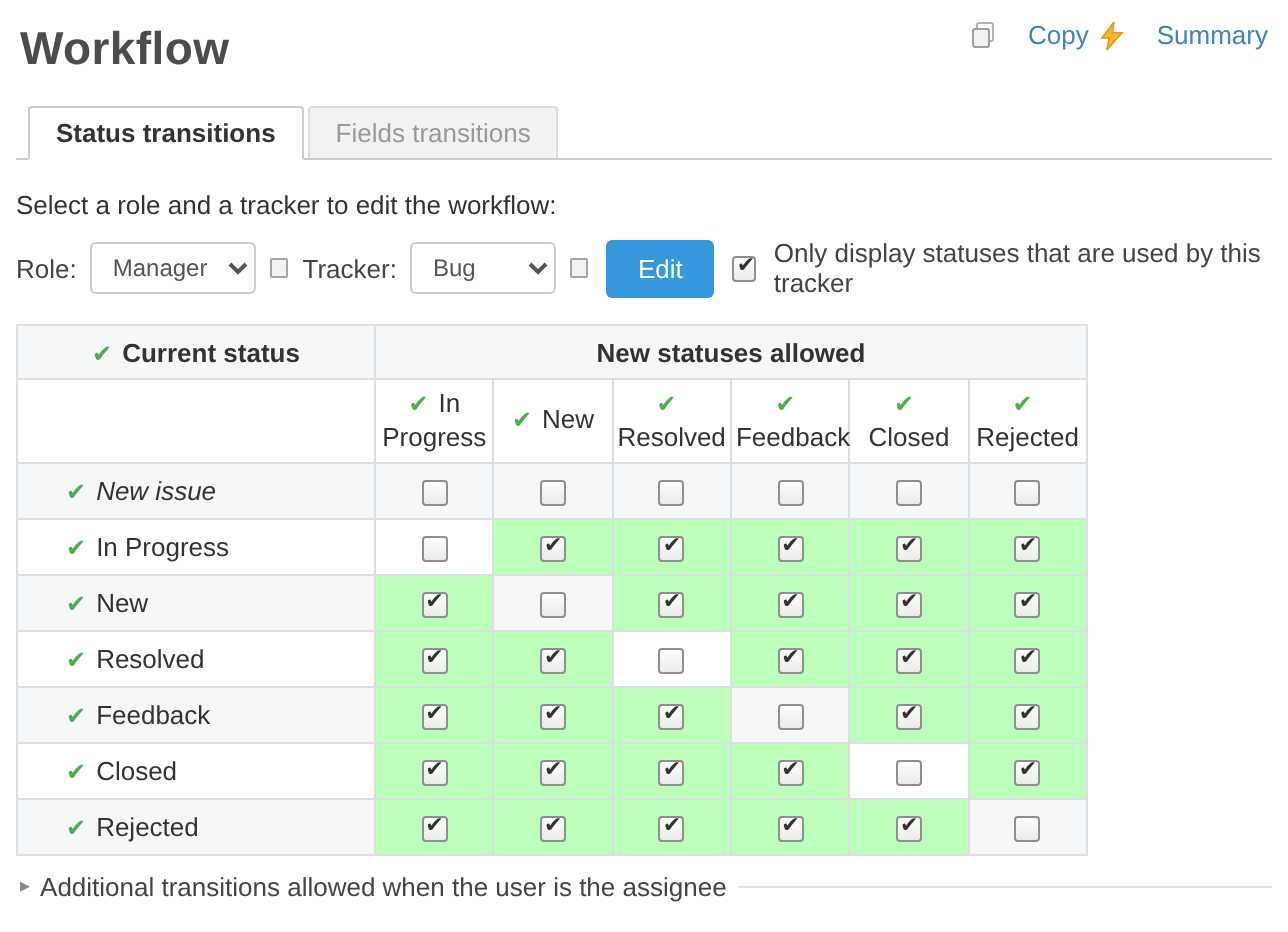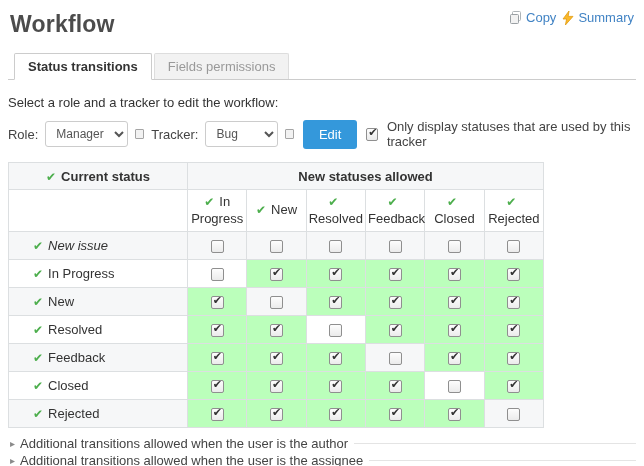--- a/index.html
+++ b/index.html
@@ -5,21 +5,21 @@
   html,body{margin:0;padding:0;}
   body{
     width:644px;height:466px;overflow:hidden;background:#fff;
     font-family:"Liberation Sans","DejaVu Sans",sans-serif;
     font-size:13px;color:#333;position:relative;
   }
   .page{padding:6px 8px;}
 
   
   .contextual{position:absolute;top:10px;right:10px;display:flex;align-items:center;gap:6px;font-size:13px;}
-  .contextual a{color:#4183c4;text-decoration:none;display:inline-flex;align-items:center;gap:4px;cursor:pointer;}
+  .contextual a{color:#4183c4;text-decoration:none;display:inline-flex;align-items:center;gap:16px;cursor:pointer;}
 
   h1{font-size:23px;line-height:28px;font-weight:bold;color:#4c4c4c;margin:4px 0 0 2px;letter-spacing:.2px;}
 
   
   .tabs{margin-top:15px;padding-left:6px;border-bottom:1px solid #ccc;display:flex;align-items:flex-end;height:26px;}
   .tab{padding:5px 13px 5px;font-size:13px;border:1px solid #ddd;border-bottom:none;background:#f2f2f2;color:#999;margin-right:2px;cursor:pointer;white-space:nowrap;border-radius:2px 2px 0 0;}
   .tab.active{background:#fff;border:1px solid #ccc;border-bottom:1px solid #fff;margin-bottom:-1px;color:#333;font-weight:bold;}
 
   .intro{margin:15px 0 9px 0;font-size:13px;color:#333;}
 
@@ -77,21 +77,21 @@
         <polygon points="7,0 1,8 4.6,8 3.4,14 11,5.4 6.2,5.4" fill="#fbb829" stroke="#e09c12" stroke-width="0.8"></polygon>
       </svg>
       <span>Summary</span>
     </a>
   </div>
 
   <h1>Workflow</h1>
 
   <div class="tabs">
     <div class="tab active">Status transitions</div>
-    <div class="tab">Fields permissions</div>
+    <div class="tab">Fields transitions</div>
   </div>
 
   <p class="intro">Select a role and a tracker to edit the workflow:</p>
 
   <div class="form-row">
     <span>Role:</span>
     <select id="role-select">
       <option>Manager</option>
     </select>
     <span class="sq"></span>
@@ -195,23 +195,18 @@
           <td class="on"><span class="cb checked" role="checkbox" aria-checked="true"></span></td>
           <td class="on"><span class="cb checked" role="checkbox" aria-checked="true"></span></td>
           <td><span class="cb" role="checkbox" aria-checked="false"></span></td>
         </tr>
       </tbody>
   </table>
 
   <div class="extras" id="extras">
       <div class="extra">
         <span class="tri"></span>
-        <span>Additional transitions allowed when the user is the author</span>
-        <span class="rule"></span>
-      </div>
-      <div class="extra">
-        <span class="tri"></span>
         <span>Additional transitions allowed when the user is the assignee</span>
         <span class="rule"></span>
       </div>
     </div>
 
 </div>
 
 </body></html>

